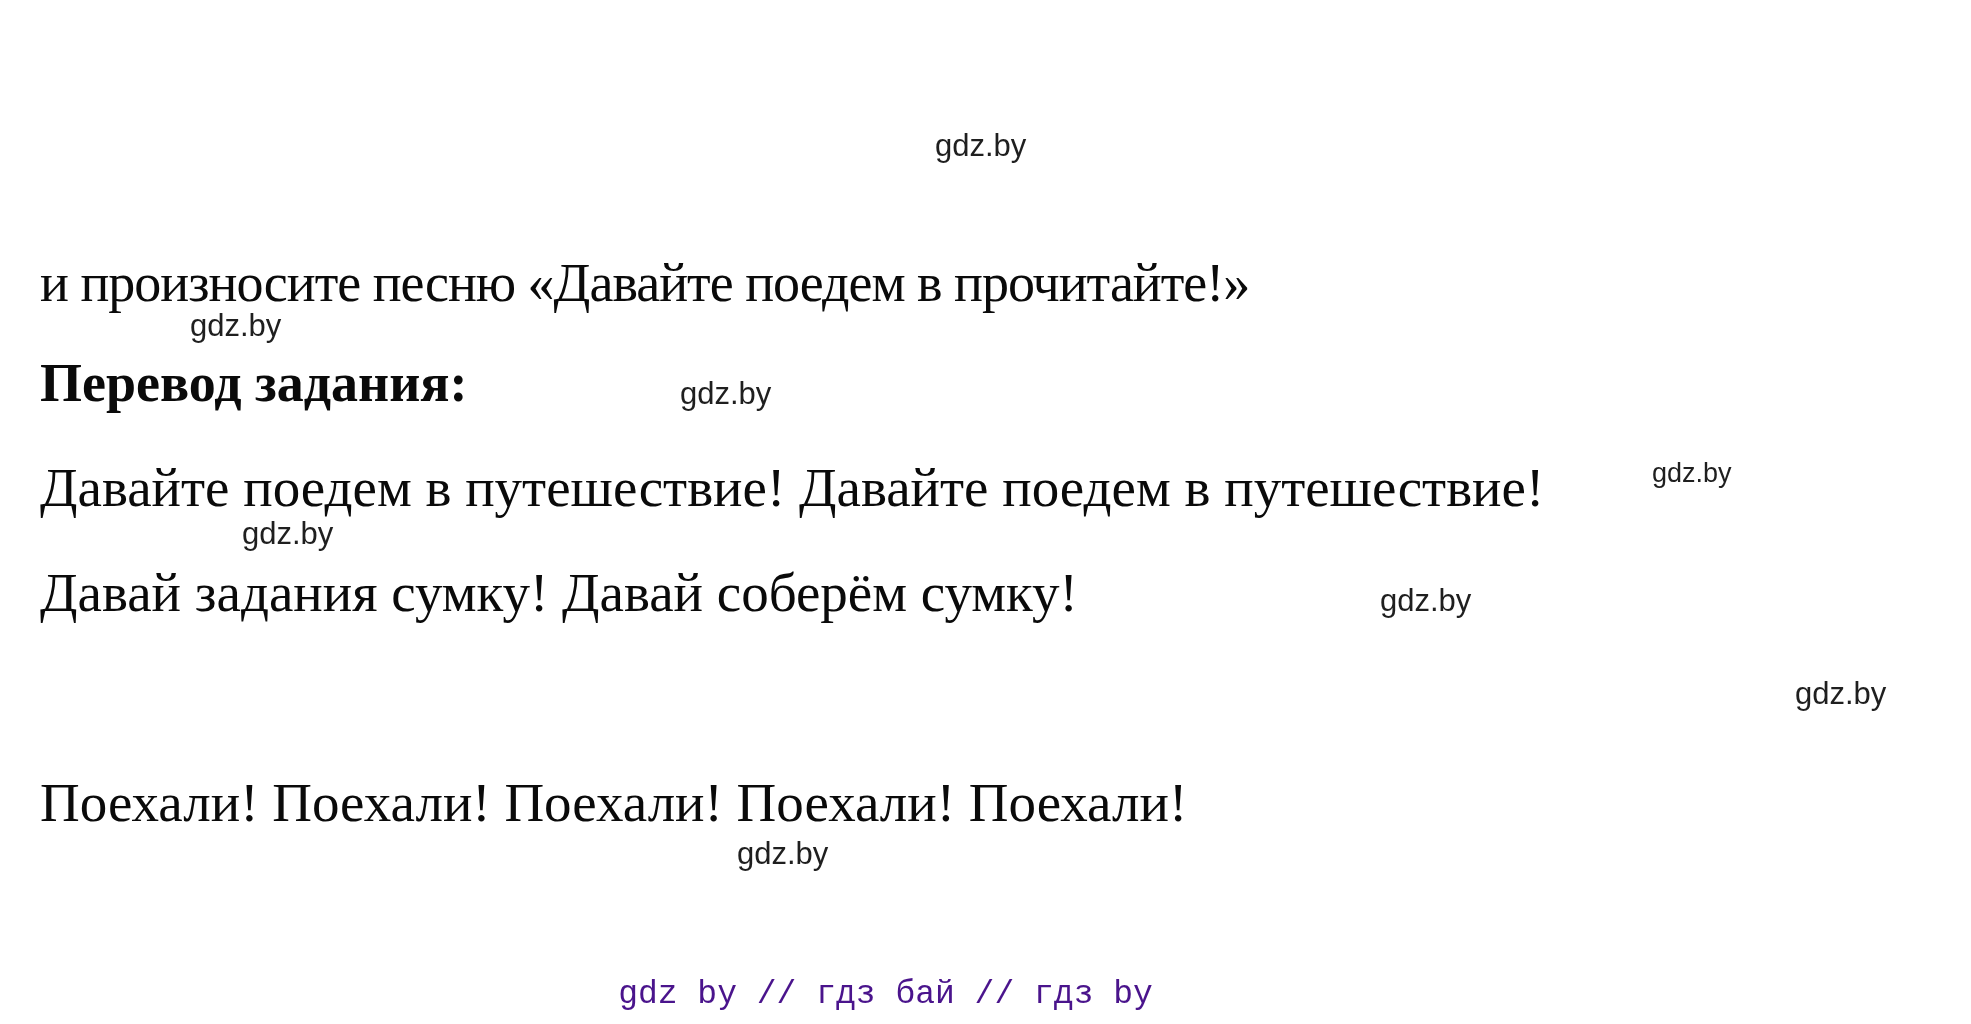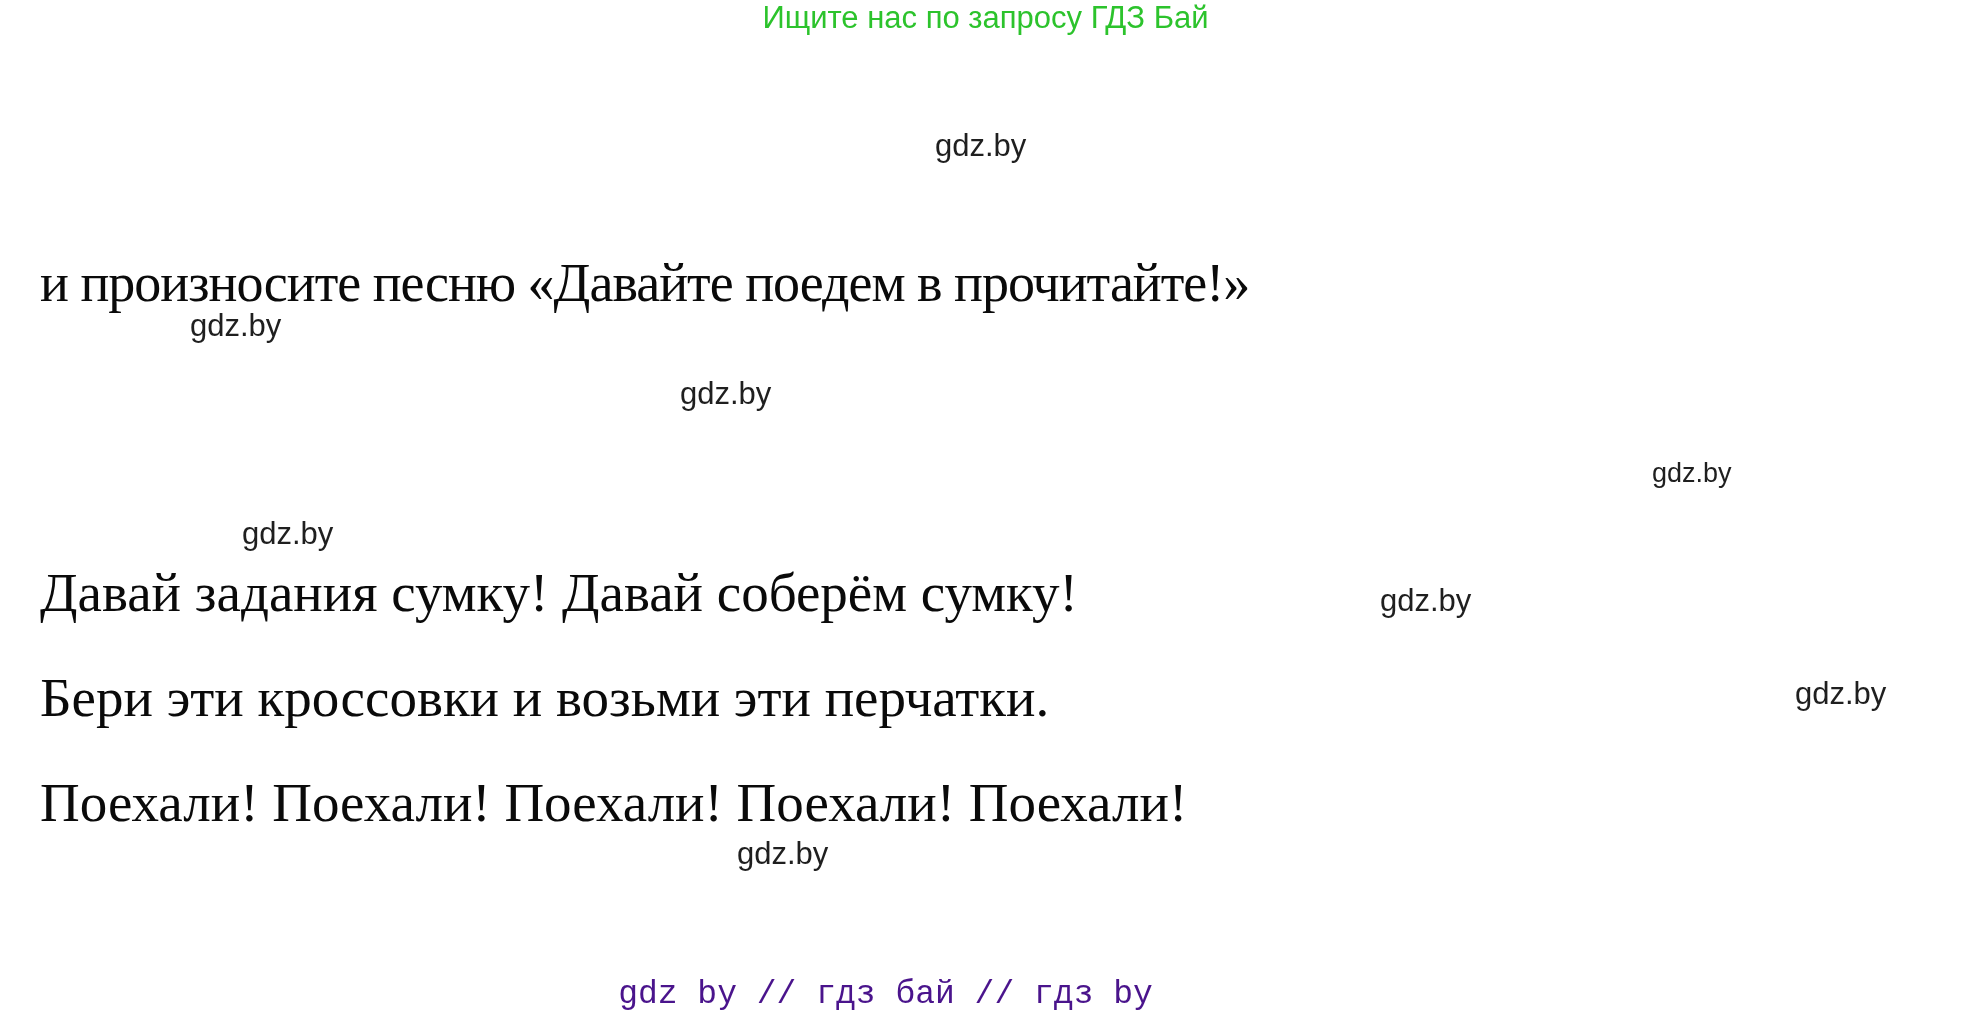--- a/index.html
+++ b/index.html
@@ -54,40 +54,40 @@
     font-family:Liberation Mono, monospace;
     font-size:33px;
     color:var(--footer-color,#4a148c);
   }
 </style>
 </head>
 <body>
 
 <div class="page">
 
-  <div class="abs banner">Ищите нас по запросу ГДЗ Бай</div>
 
 
   <span class="abs wm" style="left:935px;top:130px">gdz.by</span>
 
   <div class="abs task-line" style="top:256px">и произносите песню «Давайте поедем в прочитайте!»</div>
 
   <span class="abs wm" style="left:190px;top:310px">gdz.by</span>
 
+  <div class="abs subheading">Перевод задания:</div>
 
   <span class="abs wm" style="left:680px;top:378px">gdz.by</span>
 
+  <div class="abs tr-line" style="top:460px">Давайте поедем в путешествие! Давайте поедем в путешествие!</div>
   <span class="abs wm-sup" style="left:1652px;top:460px">gdz.by</span>
 
   <span class="abs wm" style="left:242px;top:518px">gdz.by</span>
 
   <div class="abs tr-line" style="top:565px">Давай задания сумку! Давай соберём сумку!</div>
   <span class="abs wm" style="left:1380px;top:585px">gdz.by</span>
 
-  <div class="abs tr-line" style="top:670px">Бери эти кроссовки и возьми эти перчатки.</div>
   <span class="abs wm" style="left:1795px;top:678px">gdz.by</span>
 
   <div class="abs tr-line" style="top:775px">Поехали! Поехали! Поехали! Поехали! Поехали!</div>
 
   <span class="abs wm" style="left:737px;top:838px">gdz.by</span>
 
 
   <div class="abs footer">gdz by  //  гдз бай  //  гдз by</div>
 
 </div>

